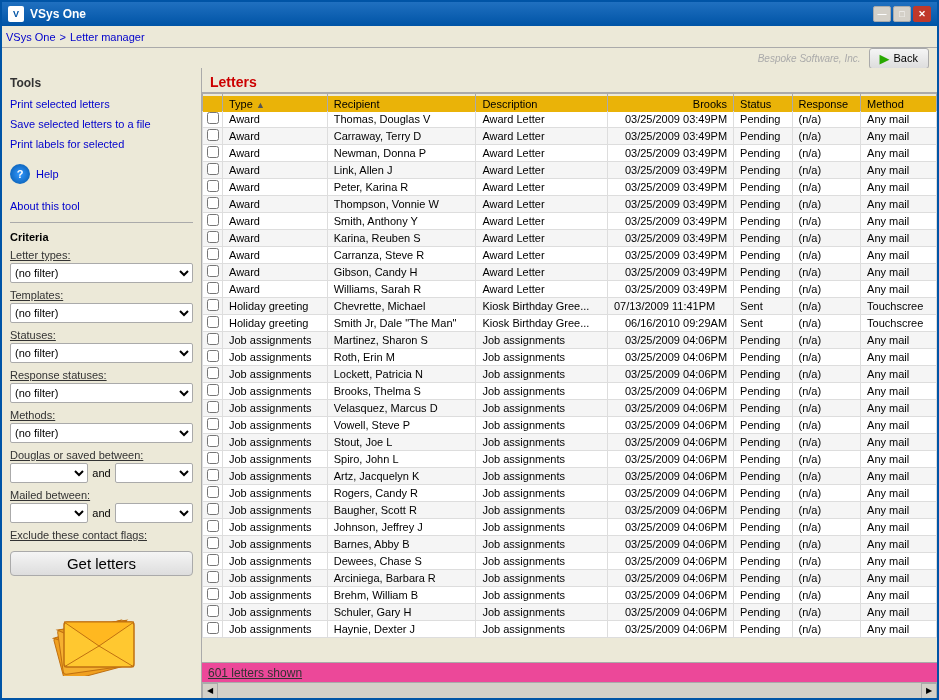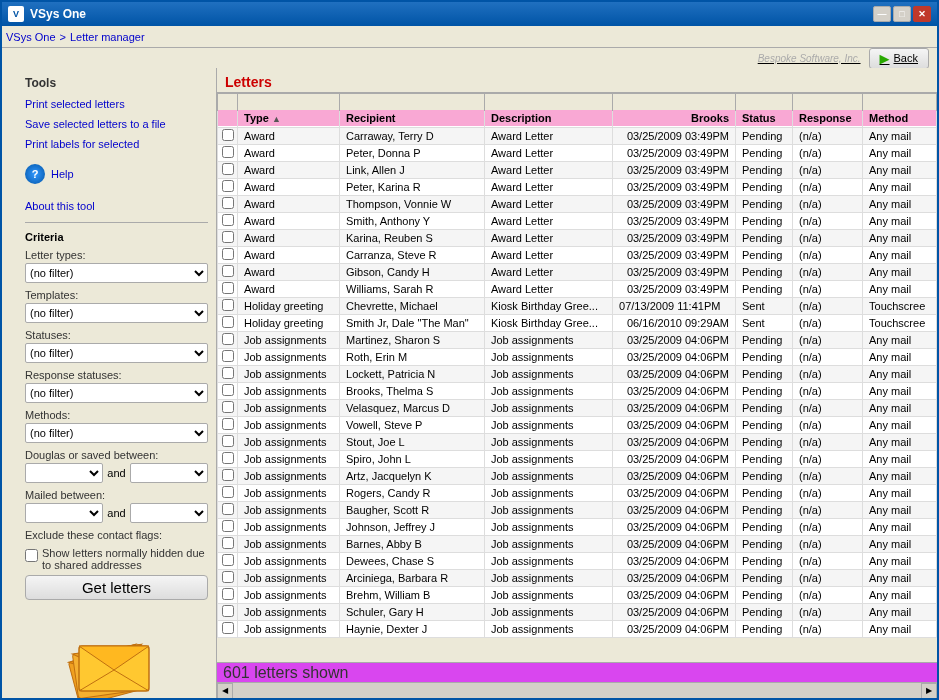--- a/index.html
+++ b/index.html
@@ -14,58 +14,58 @@
     .win-btn.close { background: #c0392b; color: white; border-color: #c0392b; }
 
     .menu-bar { background: #ece9d8; padding: 2px 4px; border-bottom: 1px solid #aaa; height: 22px; display: flex; align-items: center; }
     .breadcrumb { font-size: 11px; color: #0000cc; display: flex; align-items: center; gap: 4px; }
     .breadcrumb a { color: #0000cc; text-decoration: none; cursor: pointer; }
     .watermark-bar { background: #ece9d8; height: 20px; display: flex; align-items: center; justify-content: space-between; padding: 0 8px; }
     .watermark-text { font-size: 10px; color: #aaa; font-style: italic; text-align: right; }
     .back-btn { background: linear-gradient(to bottom, #f5f5f5, #ddd); border: 1px solid #aaa; border-radius: 3px; padding: 2px 10px; cursor: pointer; font-size: 11px; display: flex; align-items: center; gap: 4px; }
     .back-btn-icon { color: #28a800; font-size: 13px; }
 
-    .content-area { display: flex; flex: 1; overflow: hidden; padding-left: 15px; }
+    .content-area { display: flex; flex: 1; overflow: hidden; }
 
     
     .sidebar { width: 200px; min-width: 200px; background: #ece9d8; border-right: 1px solid #aaa; padding: 8px; overflow-y: auto; display: flex; flex-direction: column; gap: 8px; }
     .sidebar-section-title { font-size: 12px; font-weight: bold; color: #333; margin-bottom: 4px; }
     .sidebar-link { color: #0000cc; text-decoration: none; cursor: pointer; font-size: 11px; display: block; margin-bottom: 2px; margin-top: 8px; }
     .help-section { display: flex; align-items: center; gap: 6px; margin-top: 4px; }
     .help-icon { width: 20px; height: 20px; background: radial-gradient(circle, #3399ff, #0054a6); border-radius: 50%; display: flex; align-items: center; justify-content: center; color: white; font-weight: bold; font-size: 11px; }
     .criteria-section { border-top: 1px solid #aaa; padding-top: 8px; }
     .criteria-label { font-weight: bold; font-size: 11px; margin-bottom: 6px; }
     .field-group { margin-bottom: 6px; }
-    .field-label { font-size: 11px; color: #333; margin-bottom: 2px; }
+    .field-label { font-size: 11px; color: #333; margin-bottom: 2px; text-decoration: underline; }
     .select-field { width: 100%; font-size: 11px; border: 1px solid #aaa; background: white; height: 20px; border-radius: 2px; }
     .date-row { display: flex; align-items: center; gap: 4px; }
     .date-select { flex: 1; font-size: 10px; border: 1px solid #aaa; background: white; height: 20px; border-radius: 2px; }
     .date-and { font-size: 11px; }
     .checkbox-row { display: flex; align-items: flex-start; gap: 4px; margin-top: 4px; }
     .checkbox-row input { margin-top: 2px; }
     .checkbox-label { font-size: 11px; color: #333; }
     .get-letters-btn { background: linear-gradient(to bottom, #f5f5f5, #ddd); border: 1px solid #aaa; border-radius: 4px; padding: 3px 10px; cursor: pointer; font-size: 15px; margin-top: 4px; width: 100%; }
     .envelope-img { margin-top: 12px; text-align: center; }
     .envelope-svg { width: 100px; height: 80px; }
 
     
     .main-content { flex: 1; display: flex; flex-direction: column; overflow: hidden; }
     .letters-header { background: #ece9d8; padding: 6px 8px 2px 8px; }
     .letters-title { font-size: 14px; font-weight: bold; color: #cc0000; }
     .table-container { flex: 1; overflow: auto; border-top: 1px solid #aaa; }
     table { width: 100%; border-collapse: collapse; font-size: 11px; }
-    thead th { background: #f9a8d4; border: 1px solid #aaa; padding: 2px 6px; text-align: left; font-weight: bold; font-size: 11px; position: sticky; top: 16px; white-space: nowrap; cursor: pointer; }
+    thead th { background: #eab308; border: 1px solid #aaa; padding: 2px 6px; text-align: left; font-weight: normal; font-size: 11px; position: sticky; top: 2px; white-space: nowrap; cursor: pointer; }
     thead th .sort-arrow { font-size: 9px; color: #555; }
     tbody tr { background: white; }
     tbody tr:nth-child(even) { background: #f5f5f5; }
     tbody td { border: 1px solid #ddd; padding: 1px 6px; white-space: nowrap; }
     .checkbox-cell { width: 18px; text-align: center; padding: 1px 2px; }
     .checkbox-cell input { width: 12px; height: 12px; }
 
-    .status-bar { background: #d946ef; border-top: 1px solid #aaa; padding: 2px 6px; font-size: 16px; color: #333; height: 20px; display: flex; align-items: center; }
+    .status-bar { background: #ec4899; border-top: 1px solid #aaa; padding: 2px 6px; font-size: 12px; color: #333; height: 20px; display: flex; align-items: center; text-decoration: underline; }
     .h-scrollbar { background: #d4d0c8; border-top: 1px solid #aaa; height: 16px; display: flex; align-items: center; }
     .h-scrollbar-inner { flex: 1; height: 100%; background: #d4d0c8; }
     .scrollbar-btn { width: 16px; height: 16px; background: #d4d0c8; border: 1px solid #aaa; display: flex; align-items: center; justify-content: center; font-size: 8px; cursor: pointer; }
   </style>
 </head>
 <body>
 
 <div class="window">
 
   <div class="title-bar">
@@ -83,21 +83,21 @@
   <div class="menu-bar">
     <div class="breadcrumb">
       <a>VSys One</a>
       <span>&gt;</span>
       <a>Letter manager</a>
     </div>
   </div>
 
   <div class="watermark-bar">
     <span></span>
-    <div style="display:flex;align-items:center;gap:8px;text-decoration:underline;">
+    <div style="display:flex;align-items:center;gap:8px;">
       <span class="watermark-text">Bespoke Software, Inc.</span>
       <button class="back-btn">
         <span class="back-btn-icon">▶</span>
         <span>Back</span>
       </button>
     </div>
   </div>
 
   <div class="content-area">
 
@@ -169,24 +169,20 @@
             <select class="date-select"></select>
             <span class="date-and">and</span>
             <select class="date-select"></select>
           </div>
         </div>
 
         <div class="field-group">
           <div class="field-label">Exclude these contact flags:</div>
         </div>
 
-        <div class="checkbox-row">
-          <input type="checkbox" style="">
-          <span class="checkbox-label">Show letters normally hidden due to shared addresses</span>
-        </div>
 
         <button class="get-letters-btn">Get letters</button>
       </div>
 
       <div class="envelope-img">
         <svg class="envelope-svg" viewBox="0 0 100 80">
 
           <g transform="rotate(-15, 50, 50)">
             <rect x="5" y="30" width="70" height="45" rx="3" fill="#f0a020" stroke="#c07010" stroke-width="1"></rect>
             <polygon points="5,30 40,52 75,30" fill="#e89010" stroke="#c07010" stroke-width="1"></polygon>
@@ -241,21 +237,21 @@
                 <td>Carraway, Terry D</td>
                 <td>Award Letter</td>
                 <td style="text-align: right;">03/25/2009 03:49PM</td>
                 <td>Pending</td>
                 <td>(n/a)</td>
                 <td>Any mail</td>
               </tr>
               <tr>
                 <td class="checkbox-cell"><input type="checkbox" style=""></td>
                 <td>Award</td>
-                <td>Peter, Donna P</td>
+                <td>Newman, Donna P</td>
                 <td>Award Letter</td>
                 <td style="text-align: right;">03/25/2009 03:49PM</td>
                 <td>Pending</td>
                 <td>(n/a)</td>
                 <td>Any mail</td>
               </tr>
               <tr>
                 <td class="checkbox-cell"><input type="checkbox" style=""></td>
                 <td>Award</td>
                 <td>Link, Allen J</td>

